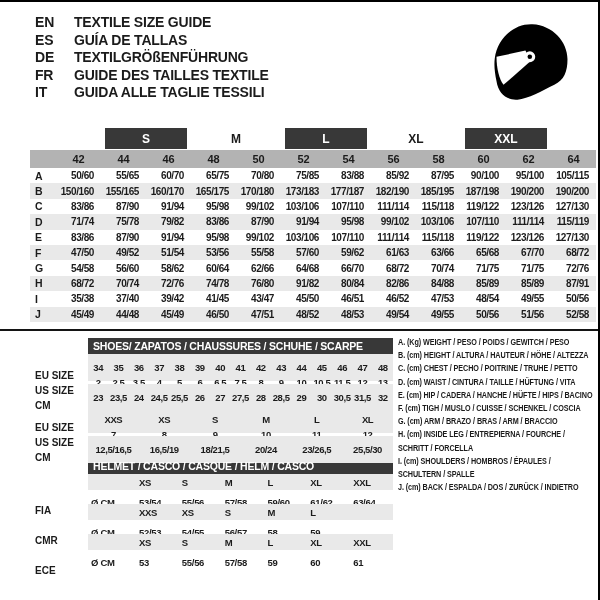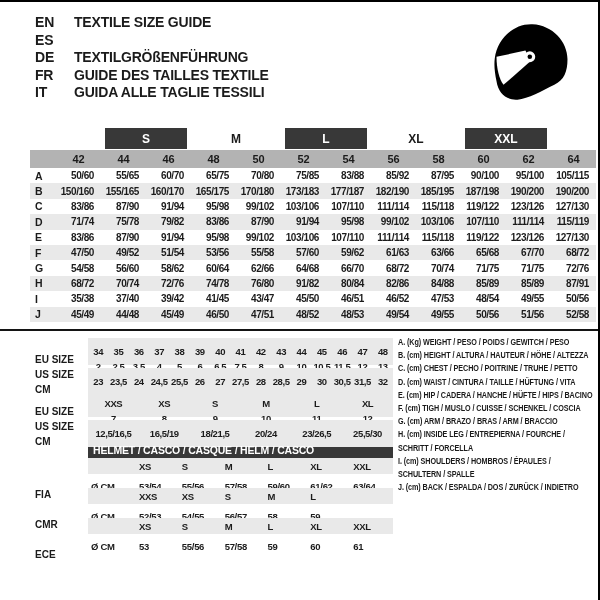--- a/index.html
+++ b/index.html
@@ -52,20 +52,21 @@
 
 <div class="page">
 
   <div class="langs">
       <div class="lang-row">
         <span class="lang-code">EN</span>
         <span class="lang-text">TEXTILE SIZE GUIDE</span>
       </div>
       <div class="lang-row">
         <span class="lang-code">ES</span>
+        <span class="lang-text">GUÍA DE TALLAS</span>
       </div>
       <div class="lang-row">
         <span class="lang-code">DE</span>
         <span class="lang-text">TEXTILGRÖßENFÜHRUNG</span>
       </div>
       <div class="lang-row">
         <span class="lang-code">FR</span>
         <span class="lang-text">GUIDE DES TAILLES TEXTILE</span>
       </div>
       <div class="lang-row">
@@ -254,20 +255,21 @@
         <span class="dcell">50/56</span>
         <span class="dcell">51/56</span>
         <span class="dcell">52/58</span>
       </div>
     </div>
 
   <div class="divider"></div>
 
   <div class="btables">
     <div class="btable">
+        <div class="btitle">SHOES/ ZAPATOS / CHAUSSURES / SCHUHE / SCARPE</div>
         <div class="brow shoes">
           <span class="rlabel">EU SIZE</span>
           <span class="bcell sh">34</span>
           <span class="bcell sh">35</span>
           <span class="bcell sh">36</span>
           <span class="bcell sh">37</span>
           <span class="bcell sh">38</span>
           <span class="bcell sh">39</span>
           <span class="bcell sh">40</span>
           <span class="bcell sh">41</span>

